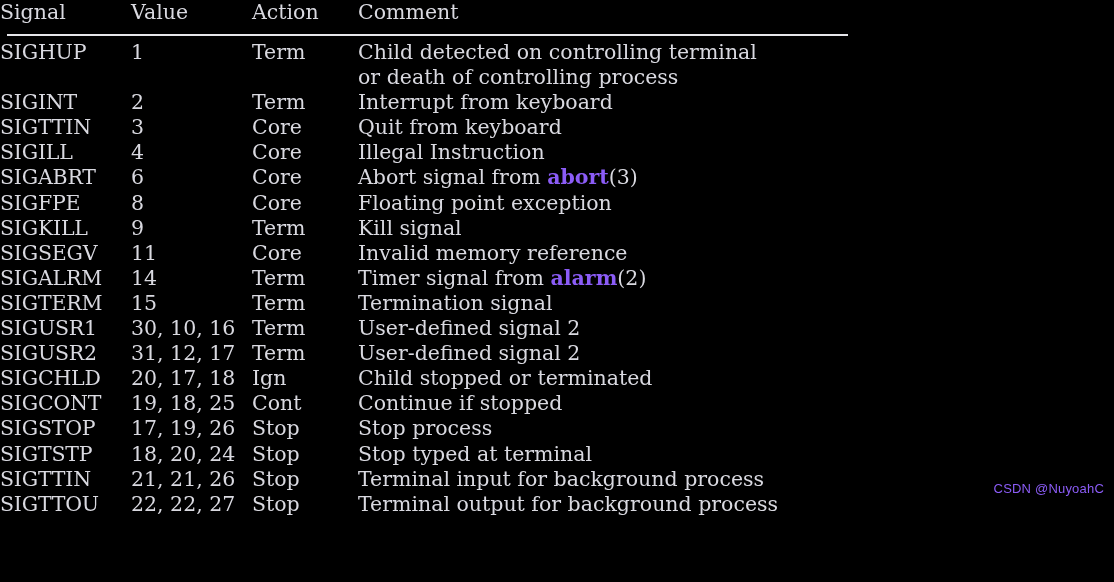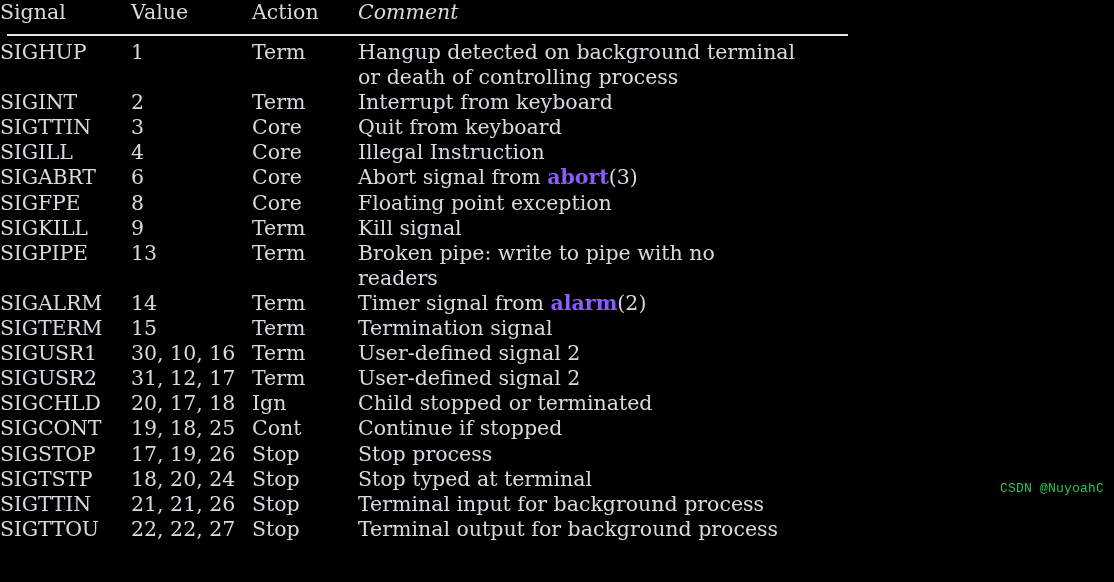--- a/index.html
+++ b/index.html
@@ -52,21 +52,21 @@
   .col-comment { width: 756px; }
 
   thead th {
     height: 28px;
     color: #d9d9e0;
   }
 
   .hdr-inner { padding-left: 7px; }
   .hdr-value  { padding-left: 7px; }
   .hdr-action { padding-left: 9px; }
-  .hdr-comment{ padding-left: 6px; font-style: italic; }
+  .hdr-comment{ padding-left: 6px; }
   .rule {
     position: absolute;
     left: 7px;
     top: 34px;
     width: 841px;
     height: 2px;
     background: #e6e6ea;
   }
 
   
@@ -96,23 +96,23 @@
   .cell-comment b {
     font-weight: bold;
     color: #8b5cf6;
   }
 
   
   .watermark {
     position: absolute;
     right: 10px;
     bottom: 6px;
-    font-family: Liberation Mono, monospace;
+    font-family: Liberation Sans, sans-serif;
     font-size: 13px;
-    color: #22c55e;
+    color: #8b5cf6;
     letter-spacing: 0.2px;
     user-select: none;
   }
 </style>
 </head>
 <body>
 
 <div id="page">
 
   <div class="rule"></div>
@@ -136,21 +136,21 @@
         <td></td>
         <td></td>
         <td></td>
       </tr>
     </thead>
     <tbody id="table-body">
         <tr>
           <td class="cell-signal">SIGHUP</td>
           <td class="cell-value">1</td>
           <td class="cell-action">Term</td>
-          <td class="cell-comment">Hangup detected on background terminal
+          <td class="cell-comment">Child detected on controlling terminal
 or death of controlling process</td>
         </tr>
         <tr>
           <td class="cell-signal">SIGINT</td>
           <td class="cell-value">2</td>
           <td class="cell-action">Term</td>
           <td class="cell-comment">Interrupt from keyboard</td>
         </tr>
         <tr>
           <td class="cell-signal">SIGTTIN</td>
@@ -176,25 +176,24 @@
           <td class="cell-action">Core</td>
           <td class="cell-comment">Floating point exception</td>
         </tr>
         <tr>
           <td class="cell-signal">SIGKILL</td>
           <td class="cell-value">9</td>
           <td class="cell-action">Term</td>
           <td class="cell-comment">Kill signal</td>
         </tr>
         <tr>
-          <td class="cell-signal">SIGPIPE</td>
-          <td class="cell-value">13</td>
-          <td class="cell-action">Term</td>
-          <td class="cell-comment">Broken pipe: write to pipe with no
-readers</td>
+          <td class="cell-signal">SIGSEGV</td>
+          <td class="cell-value">11</td>
+          <td class="cell-action">Core</td>
+          <td class="cell-comment">Invalid memory reference</td>
         </tr>
         <tr>
           <td class="cell-signal">SIGALRM</td>
           <td class="cell-value">14</td>
           <td class="cell-action">Term</td>
           <td class="cell-comment">Timer signal from <b>alarm</b>(2)</td>
         </tr>
         <tr>
           <td class="cell-signal">SIGTERM</td>
           <td class="cell-value">15</td>

